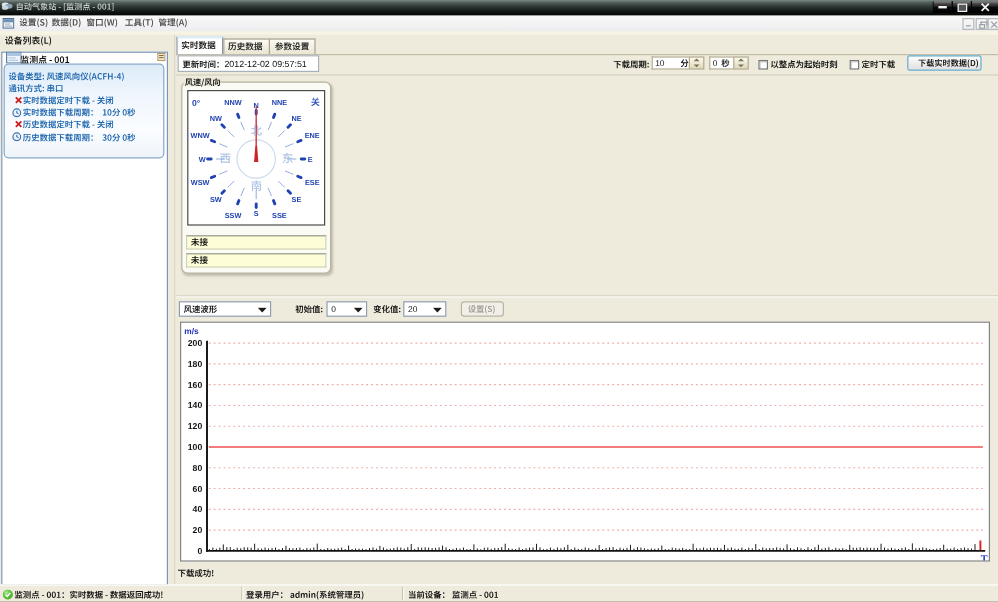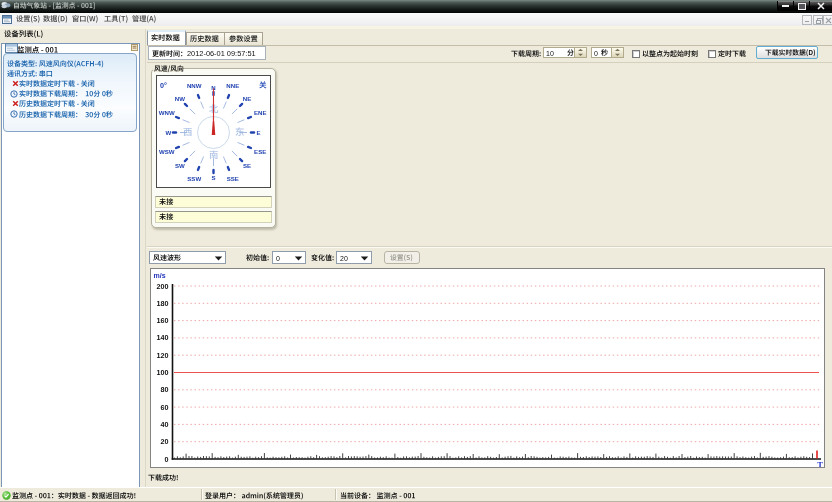--- a/index.html
+++ b/index.html
@@ -397,21 +397,21 @@
 <div style="position:absolute;left:148px;top:46px;width:118px;height:14px;box-sizing:border-box;background:#fff;border:1px solid #a8b0b8;"></div>
 <div style="position:absolute;left:152px;top:49.5px;">
     <svg width="36" height="8" viewBox="0 0 36 8" fill="#111">
       <use href="#g67" transform="translate(0.0,6.2) scale(7.0)"></use>
       <use href="#g68" transform="translate(7.0,6.2) scale(7.0)"></use>
       <use href="#g52" transform="translate(14.0,6.2) scale(7.0)"></use>
       <use href="#g69" transform="translate(21.0,6.2) scale(7.0)"></use>
       <use href="#g60" transform="translate(28.0,6.2) scale(7.0)"></use>
     </svg>
   </div>
-<div style="position:absolute;left:187px;top:50.3px;font:normal 7.4px 'Liberation Sans',sans-serif;color:#111;white-space:nowrap;line-height:7.4px;">2012-06-01 09:57:51</div>
+<div style="position:absolute;left:187px;top:50.3px;font:normal 7.4px 'Liberation Sans',sans-serif;color:#111;white-space:nowrap;line-height:7.4px;">2012-12-02 09:57:51</div>
 <div style="position:absolute;left:510.5px;top:49.5px;">
     <svg width="32" height="8" viewBox="0 0 32 8" fill="#111">
       <use href="#g54" transform="translate(0.0,6.2) scale(7.0)"></use>
       <use href="#g55" transform="translate(7.0,6.2) scale(7.0)"></use>
       <use href="#g58" transform="translate(14.0,6.2) scale(7.0)"></use>
       <use href="#g59" transform="translate(21.0,6.2) scale(7.0)"></use>
       <use href="#g37" transform="translate(28.0,6.2) scale(7.0)"></use>
     </svg>
   </div>
 <div style="position:absolute;left:543px;top:47px;width:31px;height:11px;box-sizing:border-box;background:#fff;border:1px solid #b3ab8e;border-right:none;"></div>

